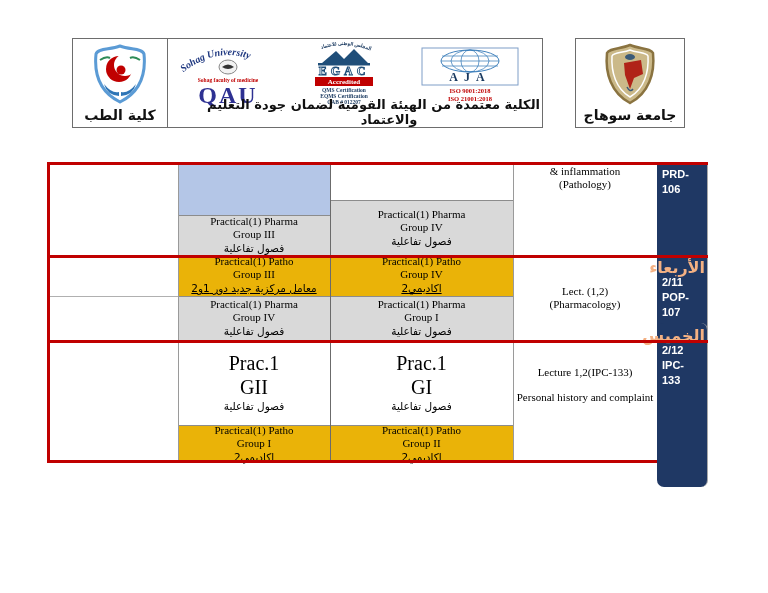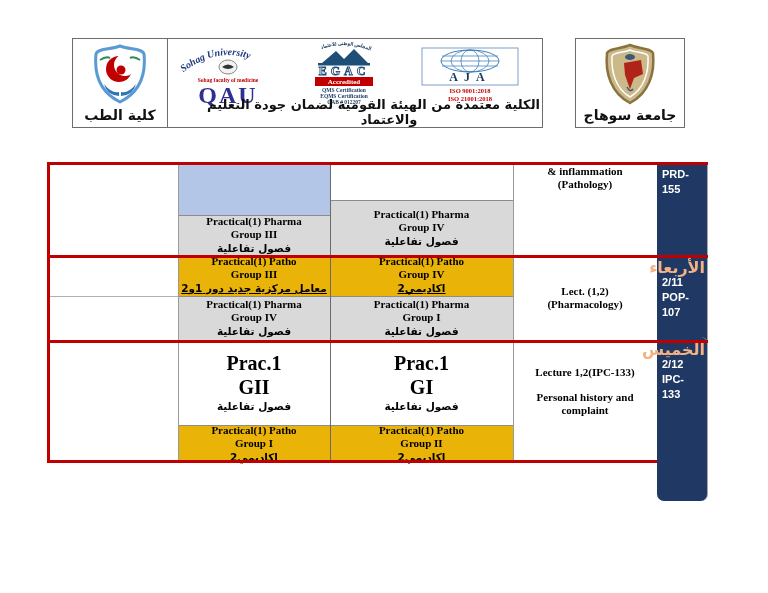--- a/index.html
+++ b/index.html
@@ -20,21 +20,21 @@
   #hdr-univ { left:575px; top:38px; width:110px; height:90px; display:flex; flex-direction:column;
               align-items:center; justify-content:space-between; padding:4px 2px; }
   .logo { position:absolute; }
   #logo-qau  { left:4px;  top:2px; }
   #logo-egac { left:116px; top:3px; }
   #logo-aja  { left:250px; top:8px; }
 
   
   #timetable { position:absolute; left:47px; top:162px; width:661px; height:301px; }
   .cell { position:absolute; display:flex; flex-direction:column; align-items:center;
-          justify-content:center; text-align:center; font-weight:bold; font-size:11px;
+          justify-content:center; text-align:center; font-weight:normal; font-size:11px;
           line-height:13px; color:#000; z-index:2; background:#fff; }
   .cell .ar { font-size:10.5px; line-height:15px; white-space:nowrap; }
   .gray    { background:#D9D9D9; }
   .orange  { background:#eab308; }
   .bluecell{ background:#B4C6E7; }
   .sub-top { border-top:1px solid #8c8c8c; }
   .vline { position:absolute; top:0; height:301px; width:1px; background:#9a9a9a; z-index:3; }
   .hline { position:absolute; height:1px; background:#b0b0b0; z-index:3; }
   .red-h { position:absolute; left:0; width:661px; height:3px; background:#C00000; z-index:6; }
   .red-v { position:absolute; top:0; width:3px; height:301px; background:#C00000; z-index:6; }
@@ -149,21 +149,21 @@
       <div class="ar" dir="rtl">فصول تفاعلية</div>
     </div>
 
     <div class="cell lect-a" style="left:466px;top:0;width:144px;height:93px;">
       <div>&amp; inflammation</div>
       <div>(Pathology)</div>
     </div>
 
     <div class="day-cell" style="top:0;height:93px;">
       <div>PRD-</div>
-      <div>155</div>
+      <div>106</div>
     </div>
 
     <div class="cell orange" style="left:131px;top:93px;width:152px;height:41px;">
       <div>Practical(1) Patho</div>
       <div>Group III</div>
       <div class="ar ul" dir="rtl">معامل مركزية جديد دور 1و2</div>
     </div>
 
     <div class="cell gray sub-top" style="left:131px;top:134px;width:152px;height:44px;">
       <div>Practical(1) Pharma</div>
@@ -217,21 +217,21 @@
       <div>Practical(1) Patho</div>
       <div>Group II</div>
       <div class="ar ul" dir="rtl">اكاديمي2</div>
     </div>
 
     <div class="cell lect-c" style="left:466px;top:178px;width:144px;height:113px;">
       <div>Lecture 1,2(IPC-133)</div>
       <div>Personal history and complaint</div>
     </div>
 
-    <div class="day-cell" style="top:175px;height:164px;border-radius:7px;">
+    <div class="day-cell" style="top:161px;height:164px;border-radius:7px;">
       <div class="day-name" dir="rtl">الخميس</div>
       <div>2/12</div>
       <div>IPC-</div>
       <div>133</div>
     </div>
 
     <div class="vline" style="left:131px;"></div>
     <div class="vline" style="left:283px;background:#6b6b6b;"></div>
     <div class="vline" style="left:466px;"></div>
     <div class="hline" style="left:0;top:134px;width:131px;"></div>

